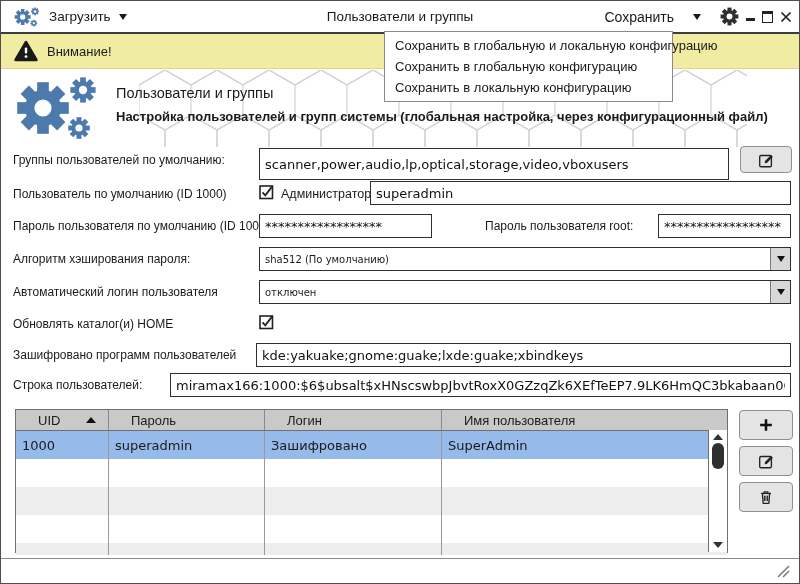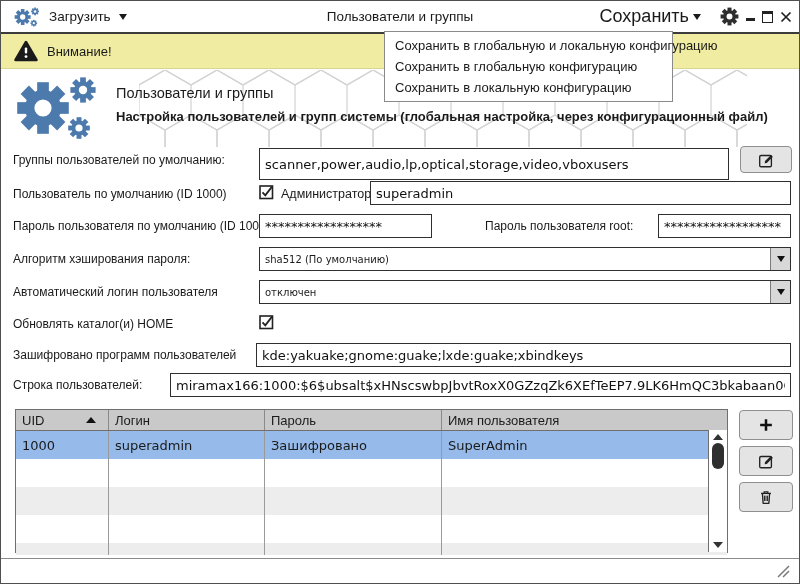--- a/index.html
+++ b/index.html
@@ -6,21 +6,21 @@
   .window{
     position:relative;width:800px;height:584px;box-sizing:border-box;
     border:1px solid #4f4f4f;background:#fff;overflow:hidden;
     font-family:"Liberation Sans",sans-serif;color:#1a1a1a;
   }
   
   .topbar{position:absolute;left:0;top:0;width:798px;height:31px;background:#fff;border-bottom:2px solid #3c3c3c;}
   .logo-sm{position:absolute;left:13px;top:4px;}
   .load-btn{position:absolute;left:48px;top:0;height:31px;display:flex;align-items:center;gap:8px;font-size:13.5px;cursor:default;}
   .topbar-title{position:absolute;left:0;right:0;top:0;height:31px;display:flex;align-items:center;justify-content:center;font-size:13.5px;}
-  .save-btn{position:absolute;right:98px;top:0;height:31px;display:flex;align-items:center;gap:4px;font-size:18px;}
+  .save-btn{position:absolute;right:98px;top:0;height:31px;display:flex;align-items:center;gap:19px;font-size:14px;}
   .caret{width:0;height:0;border-left:4.5px solid transparent;border-right:4.5px solid transparent;border-top:6px solid #1a1a1a;}
   .gear-btn{position:absolute;left:719px;top:6px;width:19px;height:19px;}
   .win-controls{position:absolute;right:7px;top:9px;display:flex;gap:7px;align-items:center;height:14px;}
   .wc-min{width:9px;height:3px;background:#222;margin-top:5px;}
   .wc-max{width:9px;height:8px;border:1.5px solid #222;border-top:3px solid #222;box-sizing:content-box;}
   
   .warnbar{position:absolute;left:0;top:33px;width:798px;height:35px;background:#f0eda3;border-bottom:1px solid #d9d592;
     display:flex;align-items:center;gap:9px;padding-left:13px;box-sizing:border-box;font-size:13px;}
   
   .hexheader{position:absolute;left:0;top:69px;width:798px;height:77px;background:#fff;}
@@ -39,21 +39,21 @@
     font-size:10px;font-family:"DejaVu Sans",sans-serif;display:flex;align-items:center;padding-left:5px;}
   .arrowzone{position:absolute;right:0;top:0;bottom:0;width:19px;background:#d8d8d8;border-left:1px solid #7a7a7a;
     display:flex;align-items:center;justify-content:center;}
   .combo .caret{border-top-color:#111;}
   .cb{position:absolute;width:16px;height:16px;}
   .gbtn{position:absolute;background:#e4e4e4;border:1px solid #8f8f8f;border-radius:4px;
     display:flex;align-items:center;justify-content:center;box-sizing:border-box;}
   
   .utable{position:absolute;left:14px;top:408px;width:713px;height:144px;border:1px solid #6f6f6f;background:#fff;box-sizing:border-box;}
   .thead{display:grid;grid-template-columns:93px 156px 177px 1fr;height:21px;background:#c9c9c9;border-bottom:1px solid #6f6f6f;box-sizing:border-box;}
-  .th{font-size:13px;display:flex;align-items:center;padding:0 6px;border-right:1px solid #8a8a8a;}
+  .th{font-size:13px;display:flex;align-items:center;padding:0 6px;border-right:1px solid #8a8a8a;margin-left:16px;}
   .th:last-child{border-right:none;}
   .sortarrow{margin-left:auto;margin-right:6px;width:0;height:0;border-left:5px solid transparent;border-right:5px solid transparent;border-bottom:6px solid #111;}
   .trow{display:grid;grid-template-columns:93px 156px 177px 1fr;height:28px;}
   .td{font-size:13px;font-family:"DejaVu Sans",sans-serif;display:flex;align-items:center;padding:0 6px;border-right:1px solid #9a9a9a;}
   .td:last-child{border-right:none;}
   .trow.sel{background:#96bbeb;text-align:right;}
   .trow.odd{background:#ededed;}
   .trow.clip{height:12px;overflow:hidden;}
   .vscroll{position:absolute;top:20px;right:0;bottom:0;width:19px;background:#fff;border-left:1px solid #6f6f6f;box-sizing:border-box;}
   .vs-up{position:absolute;top:4px;left:4px;width:0;height:0;border-left:5px solid transparent;border-right:5px solid transparent;border-bottom:6px solid #333;}
@@ -200,24 +200,24 @@
   <div class="flabel" style="left:12px;top:377px;">Строка пользователей:</div>
   <input class="tin" style="left: 169px; top: 372px; width: 621px; height: 24px;" value="miramax166:1000:$6$ubsalt$xHNscswbpJbvtRoxX0GZzqZk6XEfTeEP7.9LK6HmQC3bkabaan0QgL3N">
 
   <div class="utable">
     <div class="thead">
       <div class="th">
         <span>UID</span>
         <i class="sortarrow"></i>
       </div>
       <div class="th">
+          <span>Пароль</span>
+        </div>
+      <div class="th">
           <span>Логин</span>
-        </div>
-      <div class="th">
-          <span>Пароль</span>
         </div>
       <div class="th">
           <span>Имя пользователя</span>
         </div>
     </div>
     <div class="trow sel">
       <div class="td">1000</div>
       <div class="td">superadmin</div>
       <div class="td">Зашифровано</div>
       <div class="td">SuperAdmin</div>

